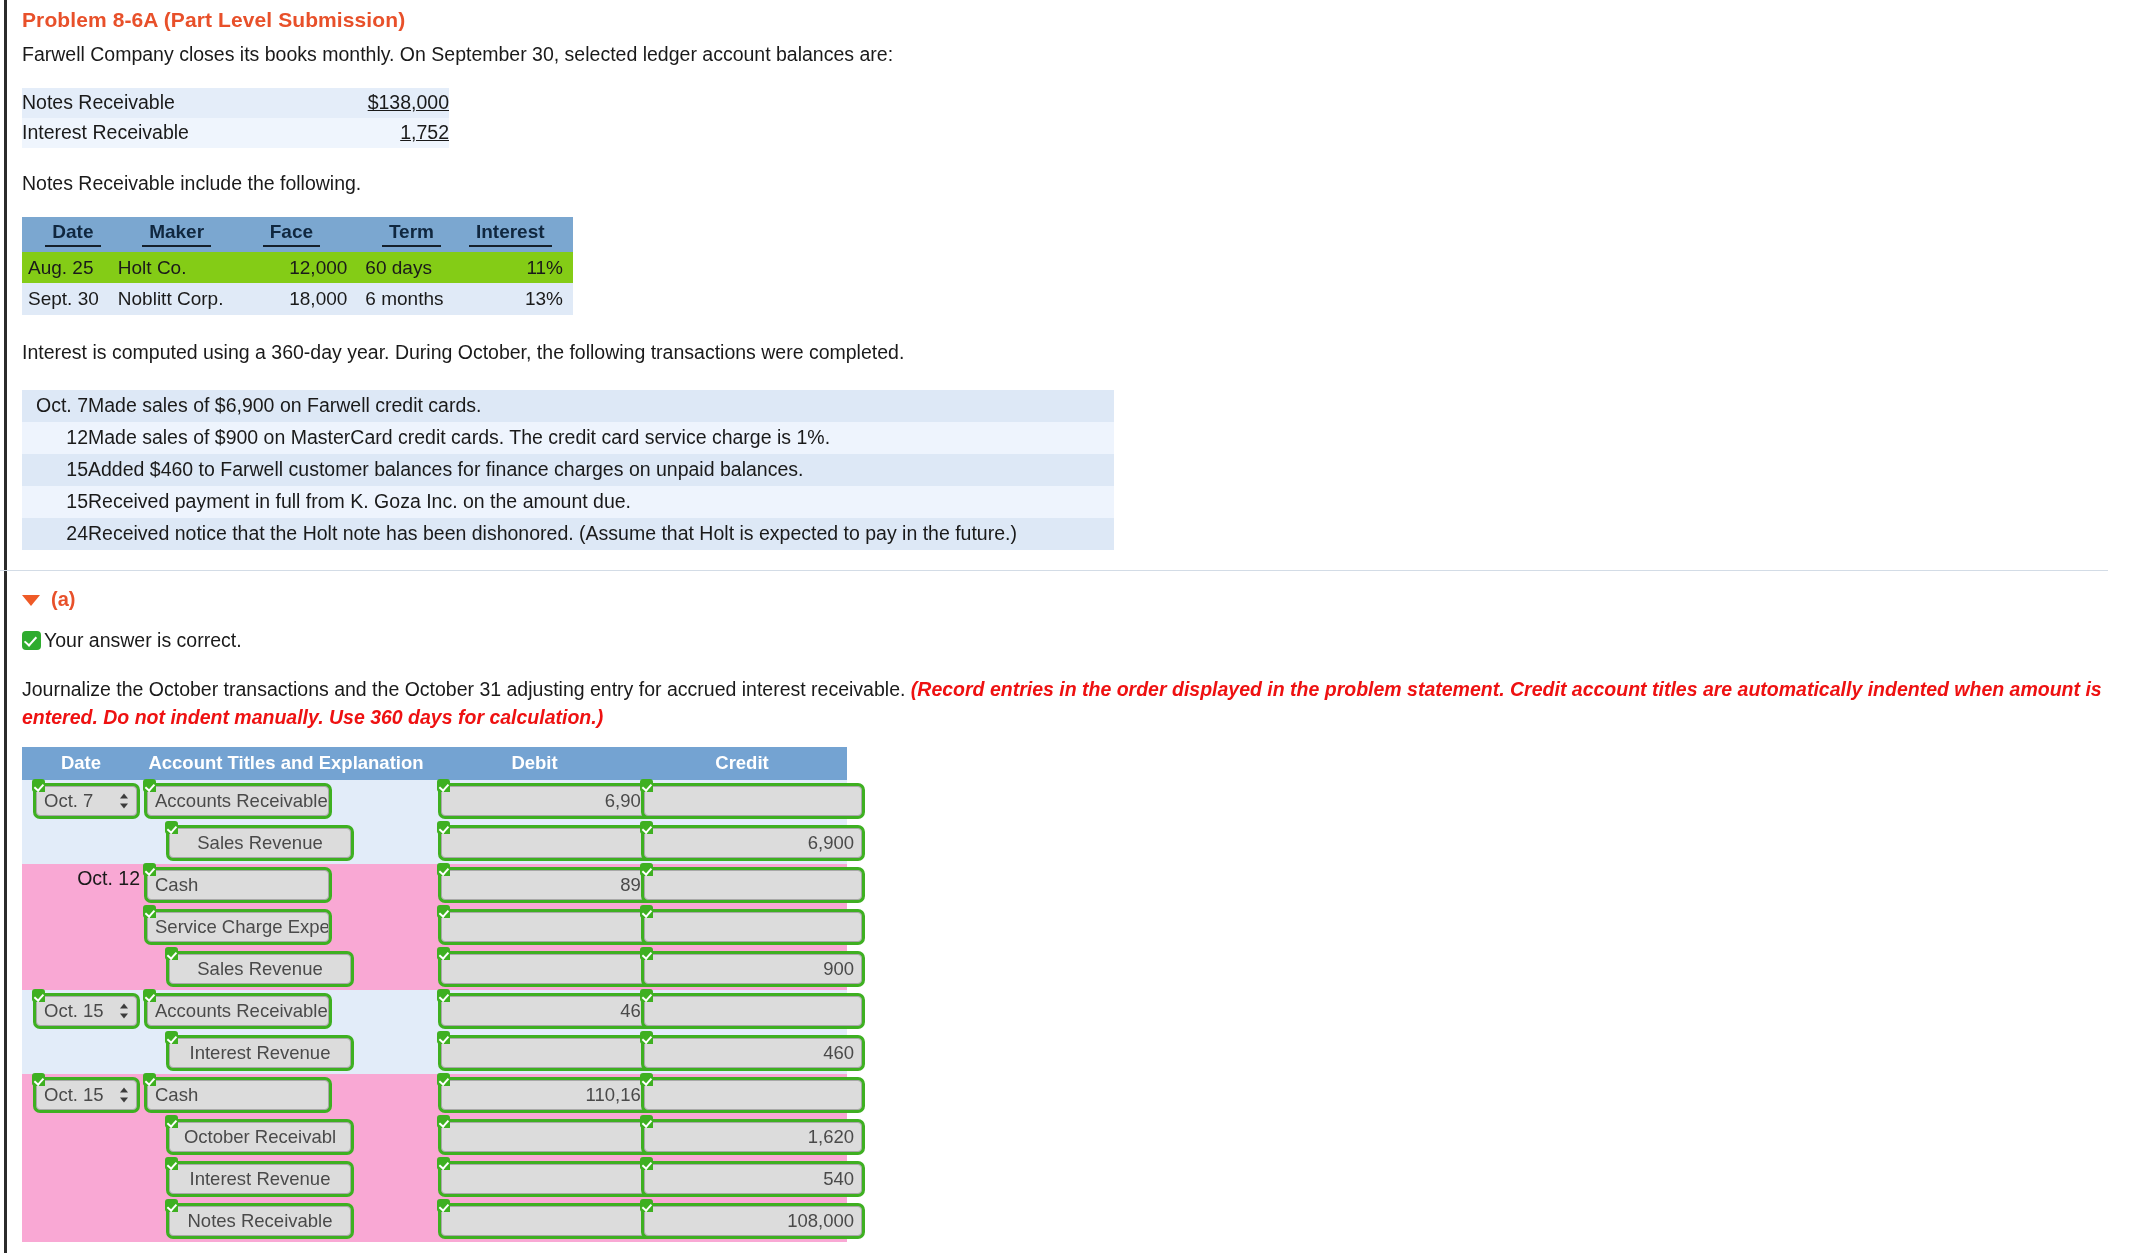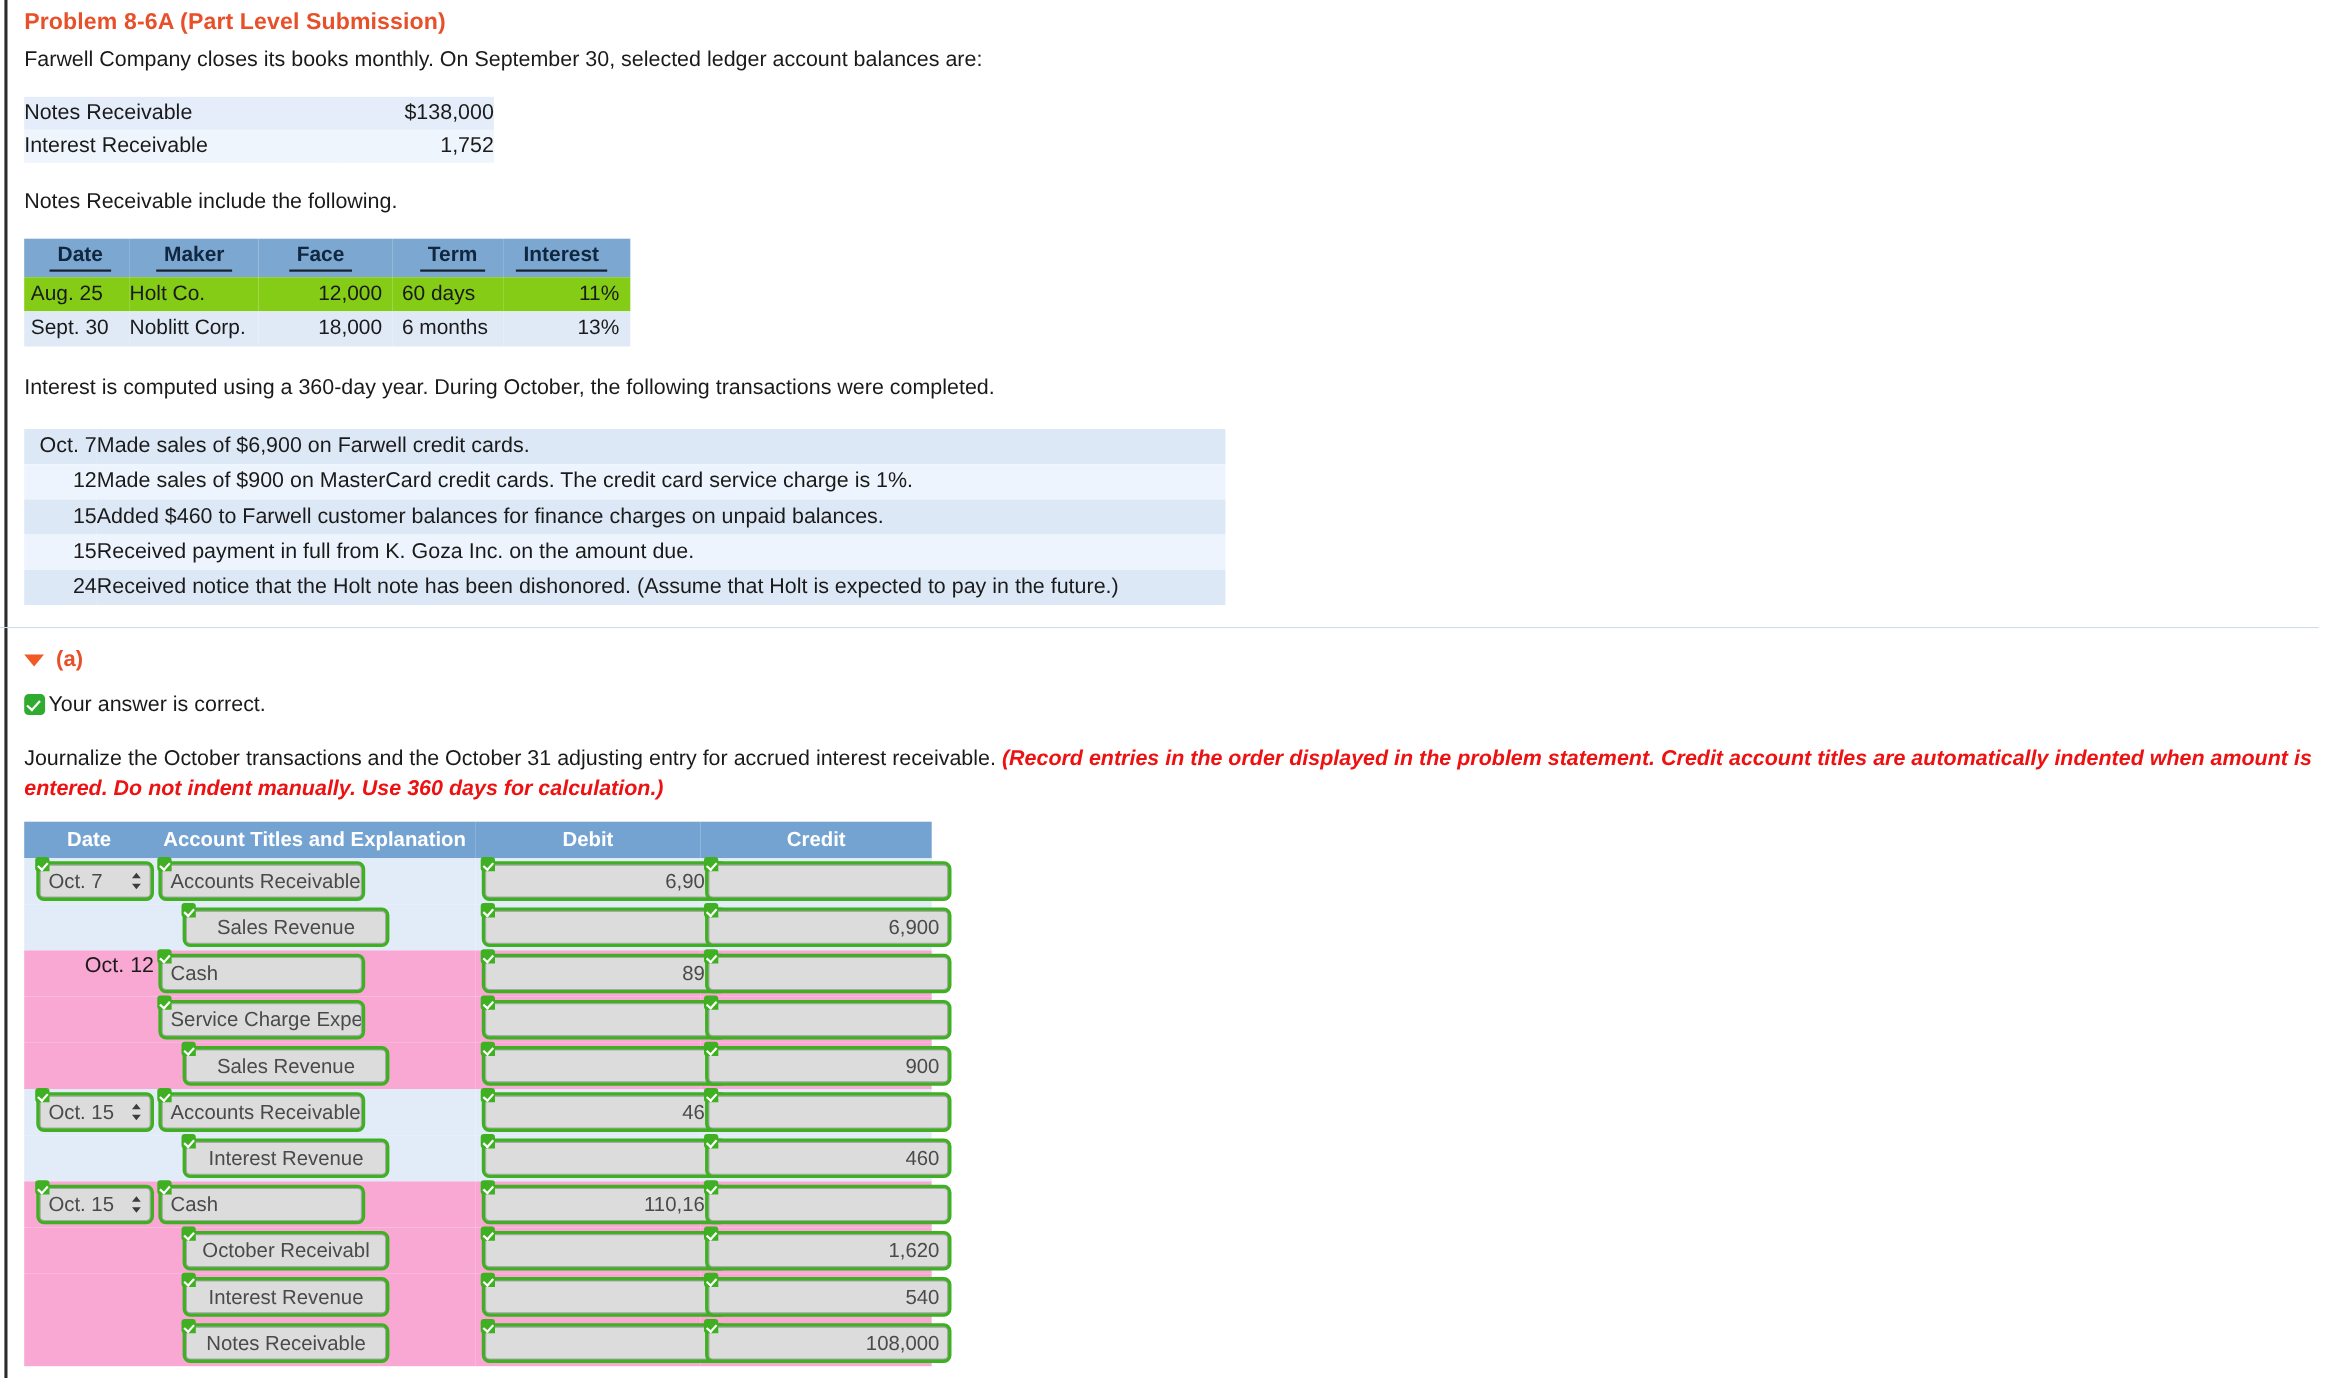--- a/index.html
+++ b/index.html
@@ -49,21 +49,21 @@
   table.balances {
     border-collapse: collapse;
     margin-top: 22px;
     width: 427px;
     font-size: 19.5px;
   }
   table.balances td { padding: 3px 0 4px 0; }
   table.balances tr.r-odd  { background: #e4edf9; }
   table.balances tr.r-even { background: #eff5fd; }
   td.bal-label { padding-left: 3px; }
-  td.bal-amount { text-align: right; padding-right: 35px; white-space: nowrap; }
+  td.bal-amount { text-align: right; padding-right: 35px; white-space: nowrap; text-decoration: underline; }
 
   p.notes-lead { margin: 24px 0 0 0; font-size:19.5px; }
 
   
   table.notes {
     border-collapse: collapse;
     margin-top: 22px;
     width: 551px;
     font-size: 19px;
     table-layout: fixed;

